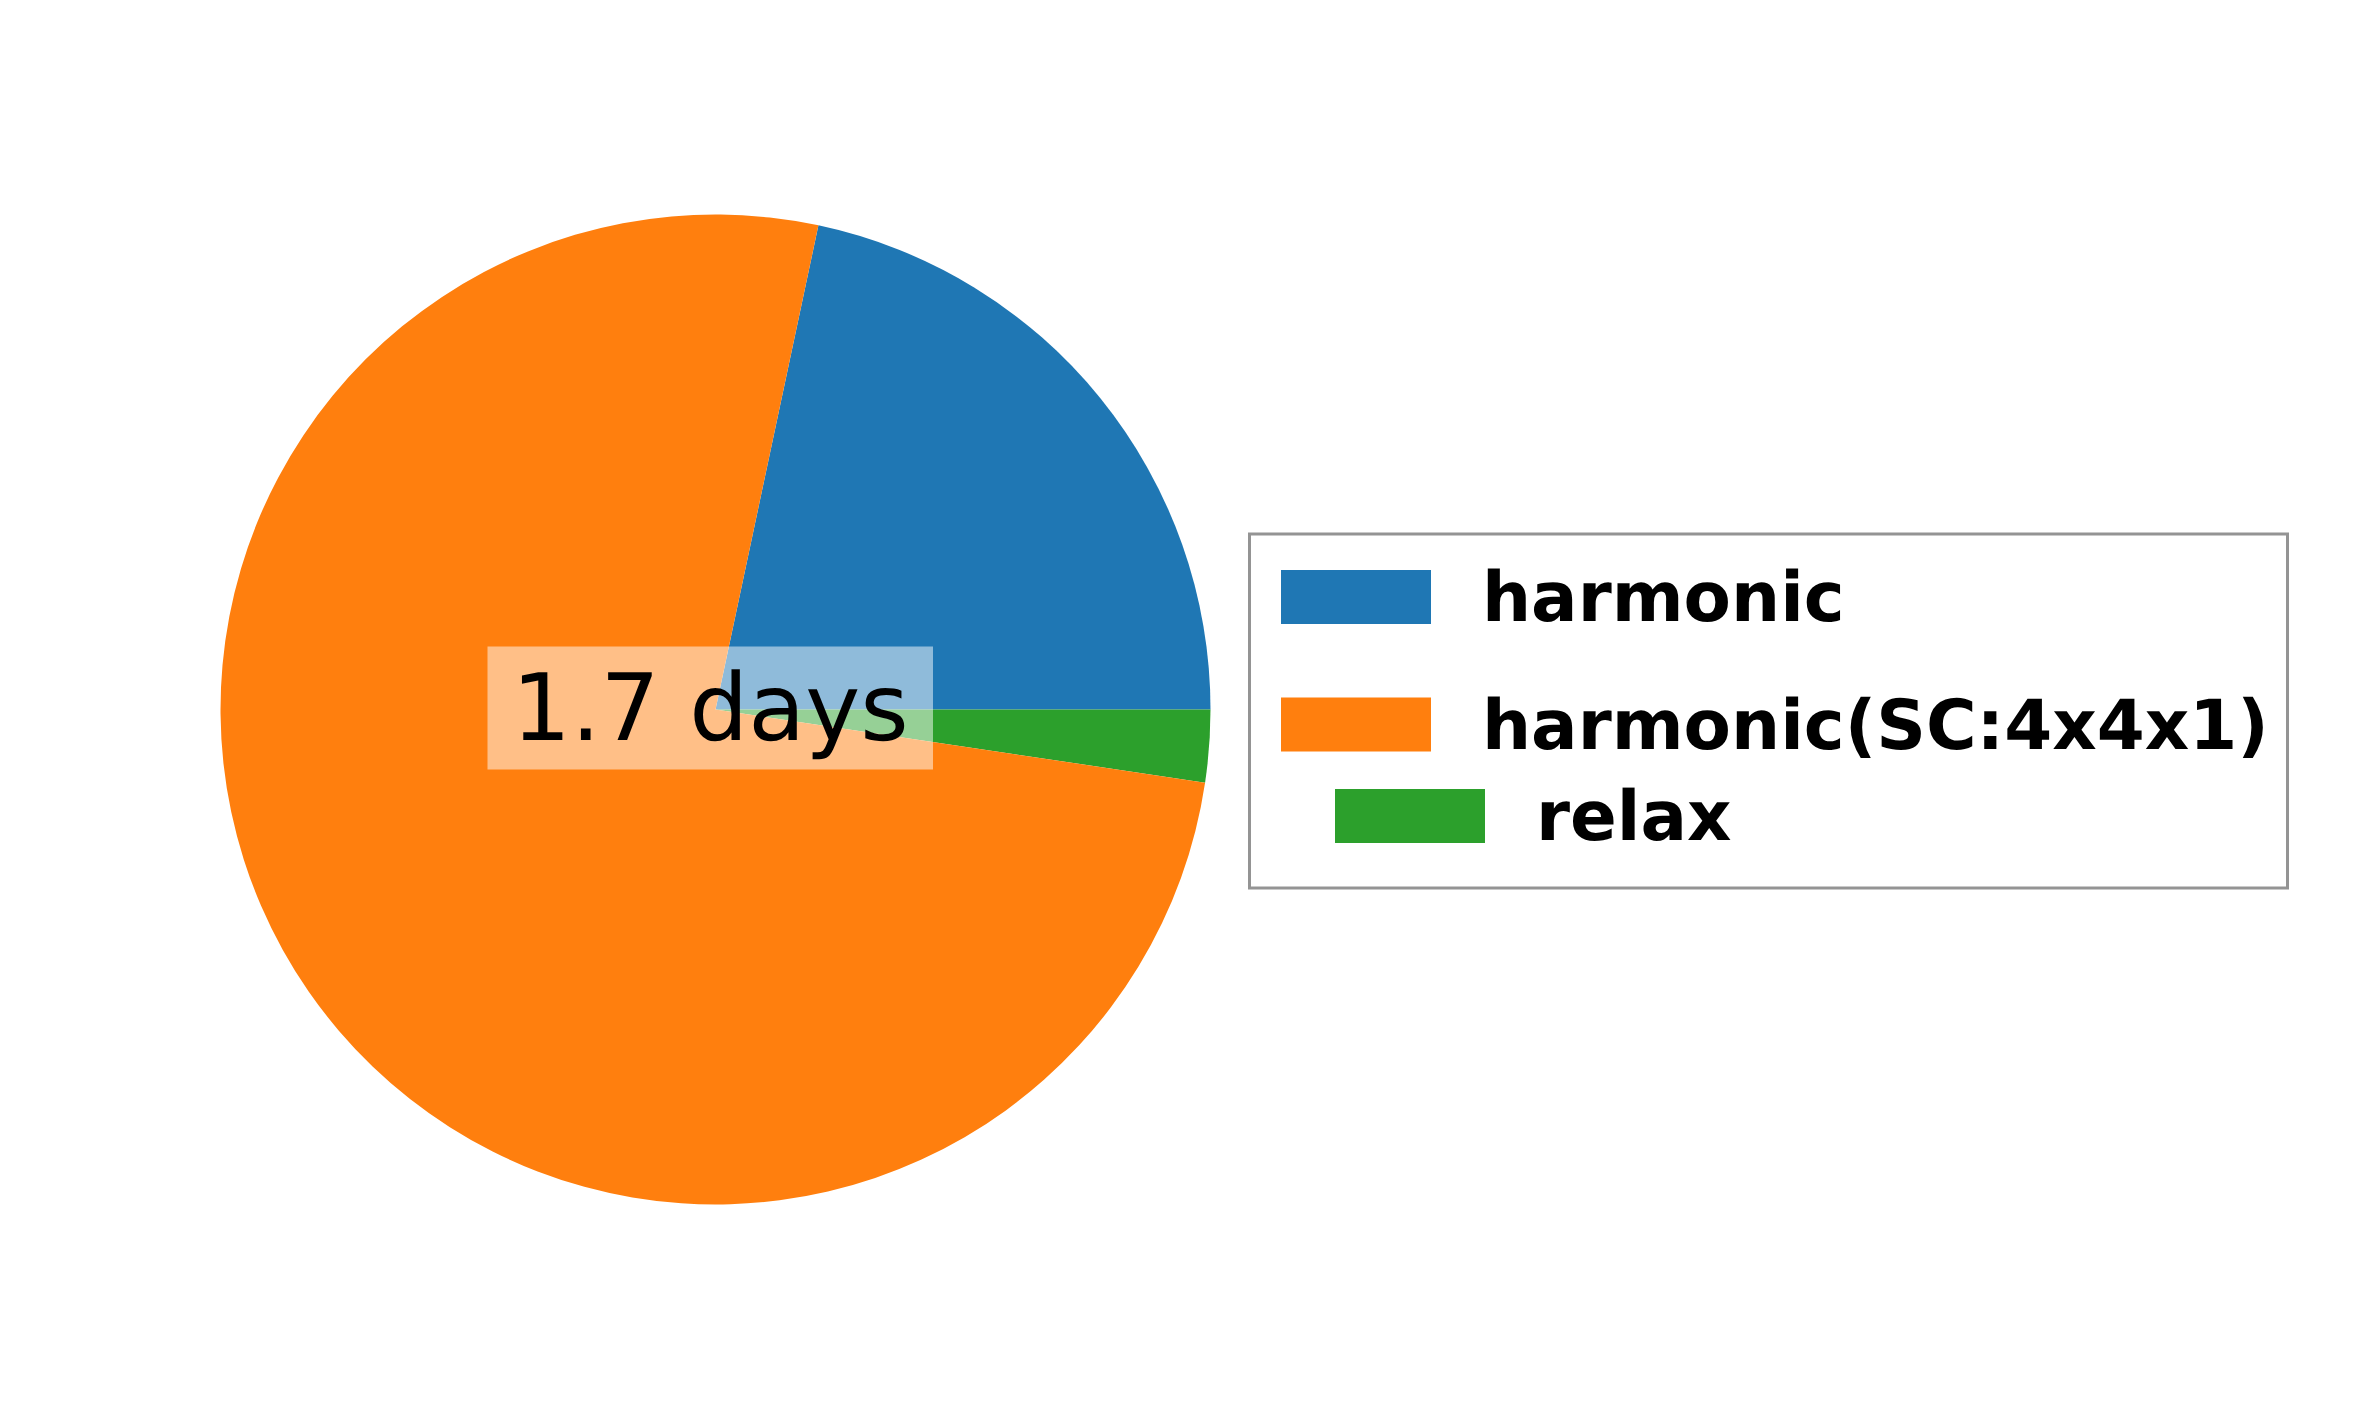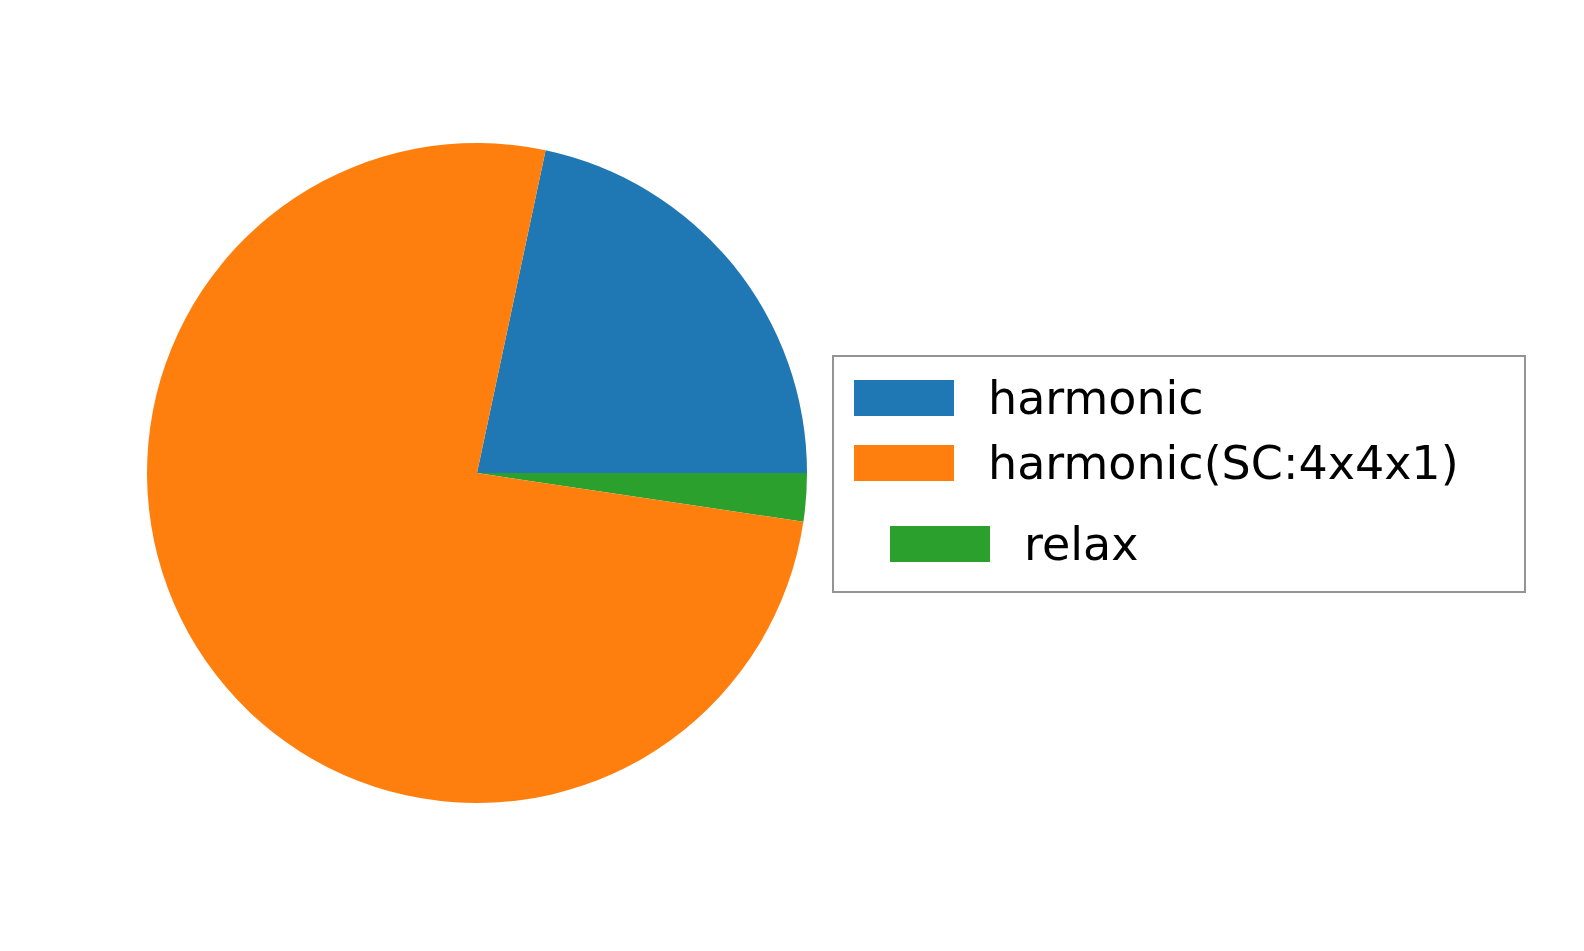--- a/index.html
+++ b/index.html
@@ -71,53 +71,57 @@
     border: 2px solid #949494;
     box-sizing: border-box;
   }
   .legend-row {
     position: absolute;
     left: 0;
     display: flex;
     align-items: center;
   }
   .legend-row.r0 { top: 18px; }
-  .legend-row.r1 { top: 83px; }
+  .legend-row.r1 { top: 103px; }
   .legend-row.r2 { top: 164px; margin-left: 36px; }
 
   .legend-swatch {
     width: 100px;
     height: 36px;
     margin-left: 20px;
     flex: none;
   }
   .legend-label {
     margin-left: 34px;
     font-family: "DejaVu Sans", sans-serif;
     font-size: 46px;
     line-height: 1;
     color: #000000;
     white-space: nowrap;
+    font-weight: bold;
   }
 </style>
 </head>
 <body>
 
 <div id="figure">
 
   <div id="pie-axes">
     <svg id="pie-svg" width="951" height="951" viewBox="0 0 951 951">
 
       <g id="wedge-group">
           <path d="M 477 473 L 545.61 150.21 A 330 330 0 0 1 807.00 473.00 Z" fill="#1f77b4" stroke="none"></path>
           <path d="M 477 473 L 807.00 473.00 A 330 330 0 0 1 803.38 521.78 Z" fill="#2ca02c" stroke="none"></path>
           <path d="M 477 473 L 803.38 521.78 A 330 330 0 1 1 545.61 150.21 Z" fill="#ff7f0e" stroke="none"></path>
         </g>
     </svg>
 
+    <div id="center-label">
+      <span id="center-label-text">1.7 days</span>
+    </div>
   </div>
 
   <div id="legend">
 
     <div class="legend-row r0">
       <span class="legend-swatch" id="sw0" style="background: rgb(31, 119, 180);"></span>
       <span class="legend-label">harmonic</span>
     </div>
 
     <div class="legend-row r1">

